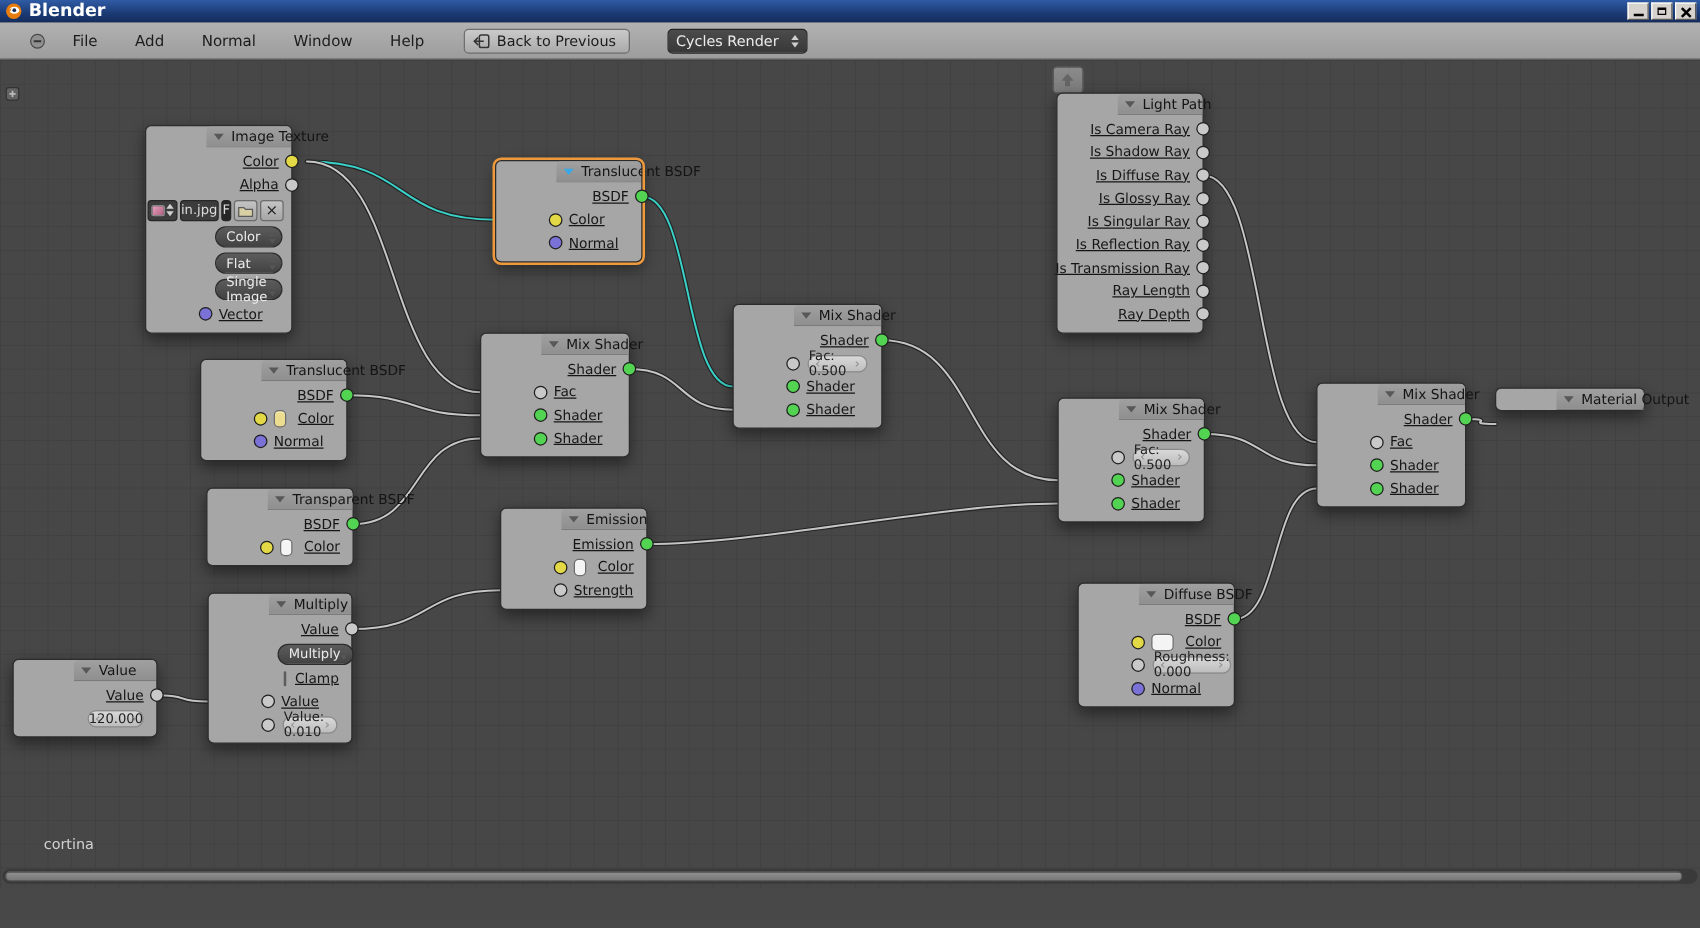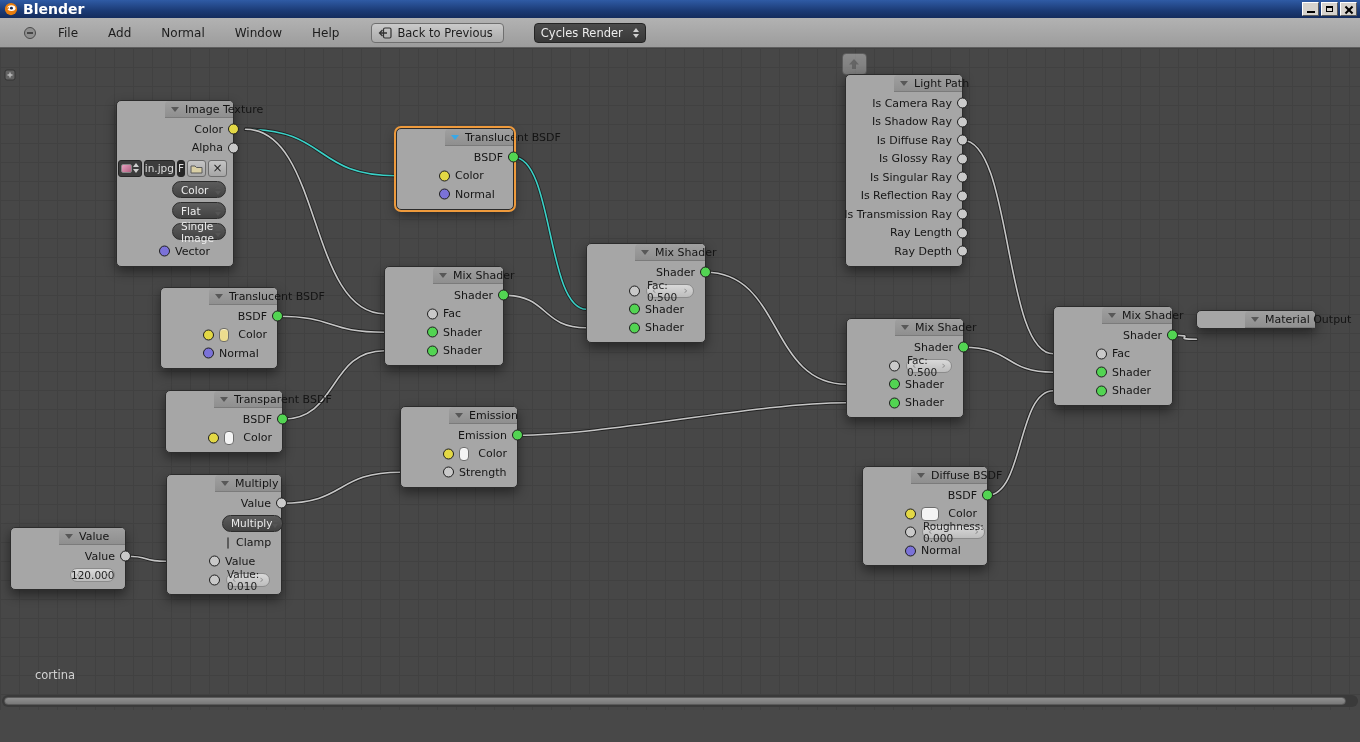--- a/index.html
+++ b/index.html
@@ -57,21 +57,21 @@
     box-shadow:0 5px 12px rgba(0,0,0,.45); font-size:11px; color:#161616; z-index:1;padding-left:48px; }
   .node.selected { outline:2px solid #ee9a3c; z-index:2; }
   .node-header { height:17px; background:linear-gradient(180deg,#a0a0a0,#8f8f8f); border-bottom:1px solid #7b7b7b;
     border-radius:4px 4px 0 0; display:flex; align-items:center; padding:0 6px; gap:6px; }
   .node-title { font-size:11px; color:#141414; white-space:nowrap; }
   .tri { width:0; height:0; border-left:4px solid transparent; border-right:4px solid transparent; border-top:5px solid #585858; }
   .selected .tri { border-top-color:#38a8e8; }
   .node-body { padding:2px 0 5px; }
   .row { position:relative; height:18.5px; display:flex; align-items:center; padding:0 10px; }
   .row.output { justify-content:flex-end; }
-  .row .lbl { white-space:nowrap; }
+  .row .lbl { white-space:nowrap;text-decoration:underline; }
   .socket { position:absolute; width:11px; height:11px; border-radius:50%; border:1px solid #1e1e1e; top:50%; transform:translateY(-50%); z-index:3; }
   .socket.in { left:-6px; } .socket.out { right:-6px; }
   .swatch { width:32px; height:14px; border-radius:4px; border:1px solid #6e6e6e; margin-right:9px; box-shadow:inset 0 1px 1px rgba(255,255,255,.5); }
   .row.slider { padding:0 11px; }
   .sliderw { flex:1; height:14px; background:linear-gradient(180deg,#d9d9d9,#bdbdbd); border:1px solid #8b8b8b; border-radius:8px;
     display:flex; align-items:center; justify-content:center; font-size:10.5px; color:#1f1f1f; position:relative; }
   .sliderw::before { content:"\2039"; position:absolute; left:5px; top:-1px; color:#8d8d8d; font-size:11px; }
   .sliderw::after  { content:"\203A"; position:absolute; right:5px; top:-1px; color:#8d8d8d; font-size:11px; }
   .row.select { height:21px; padding:0 7px; }
   .nselect { flex:1; height:17px; background:linear-gradient(180deg,#5c5c5c,#424242); border:1px solid #2c2c2c; border-radius:9px;

